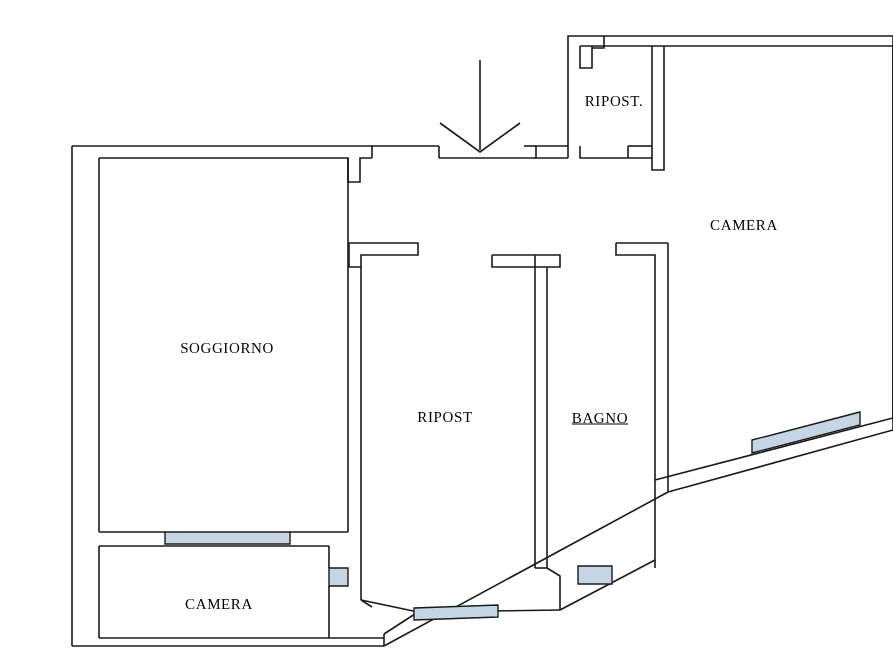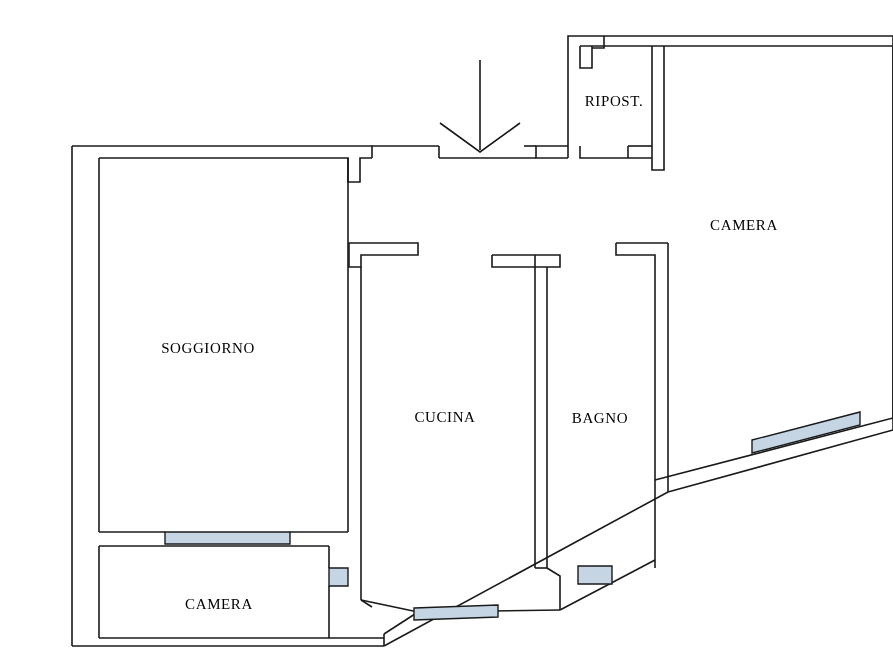--- a/index.html
+++ b/index.html
@@ -116,20 +116,20 @@
       <polygon points="752,440 860,412 860,425 752,453" fill="#c5d5e4"></polygon>
     </g>
 
     <g stroke="#1a1a1a" stroke-width="1.6" fill="none">
       <line x1="480" y1="60" x2="480" y2="150"></line>
       <polyline points="440,123 480,152 520,123"></polyline>
     </g>
 
   </svg>
 
-  <div class="room-label" style="left:208px; top:348px;">SOGGIORNO</div>
-  <div class="room-label" style="left:445px; top:417px;">CUCINA</div>
-  <div class="room-label" style="left:600px; top:418px;">BAGNO</div>
+  <div class="room-label" style="left:227px; top:348px;">SOGGIORNO</div>
+  <div class="room-label" style="left:445px; top:417px;">RIPOST</div>
+  <div class="room-label" style="left:600px; top:418px;text-decoration:underline;">BAGNO</div>
   <div class="room-label" style="left:744px; top:225px;">CAMERA</div>
   <div class="room-label" style="left:614px; top:101px;">RIPOST.</div>
   <div class="room-label" style="left:219px; top:604px;">CAMERA</div>
 
 </div>
 
 </body></html>

